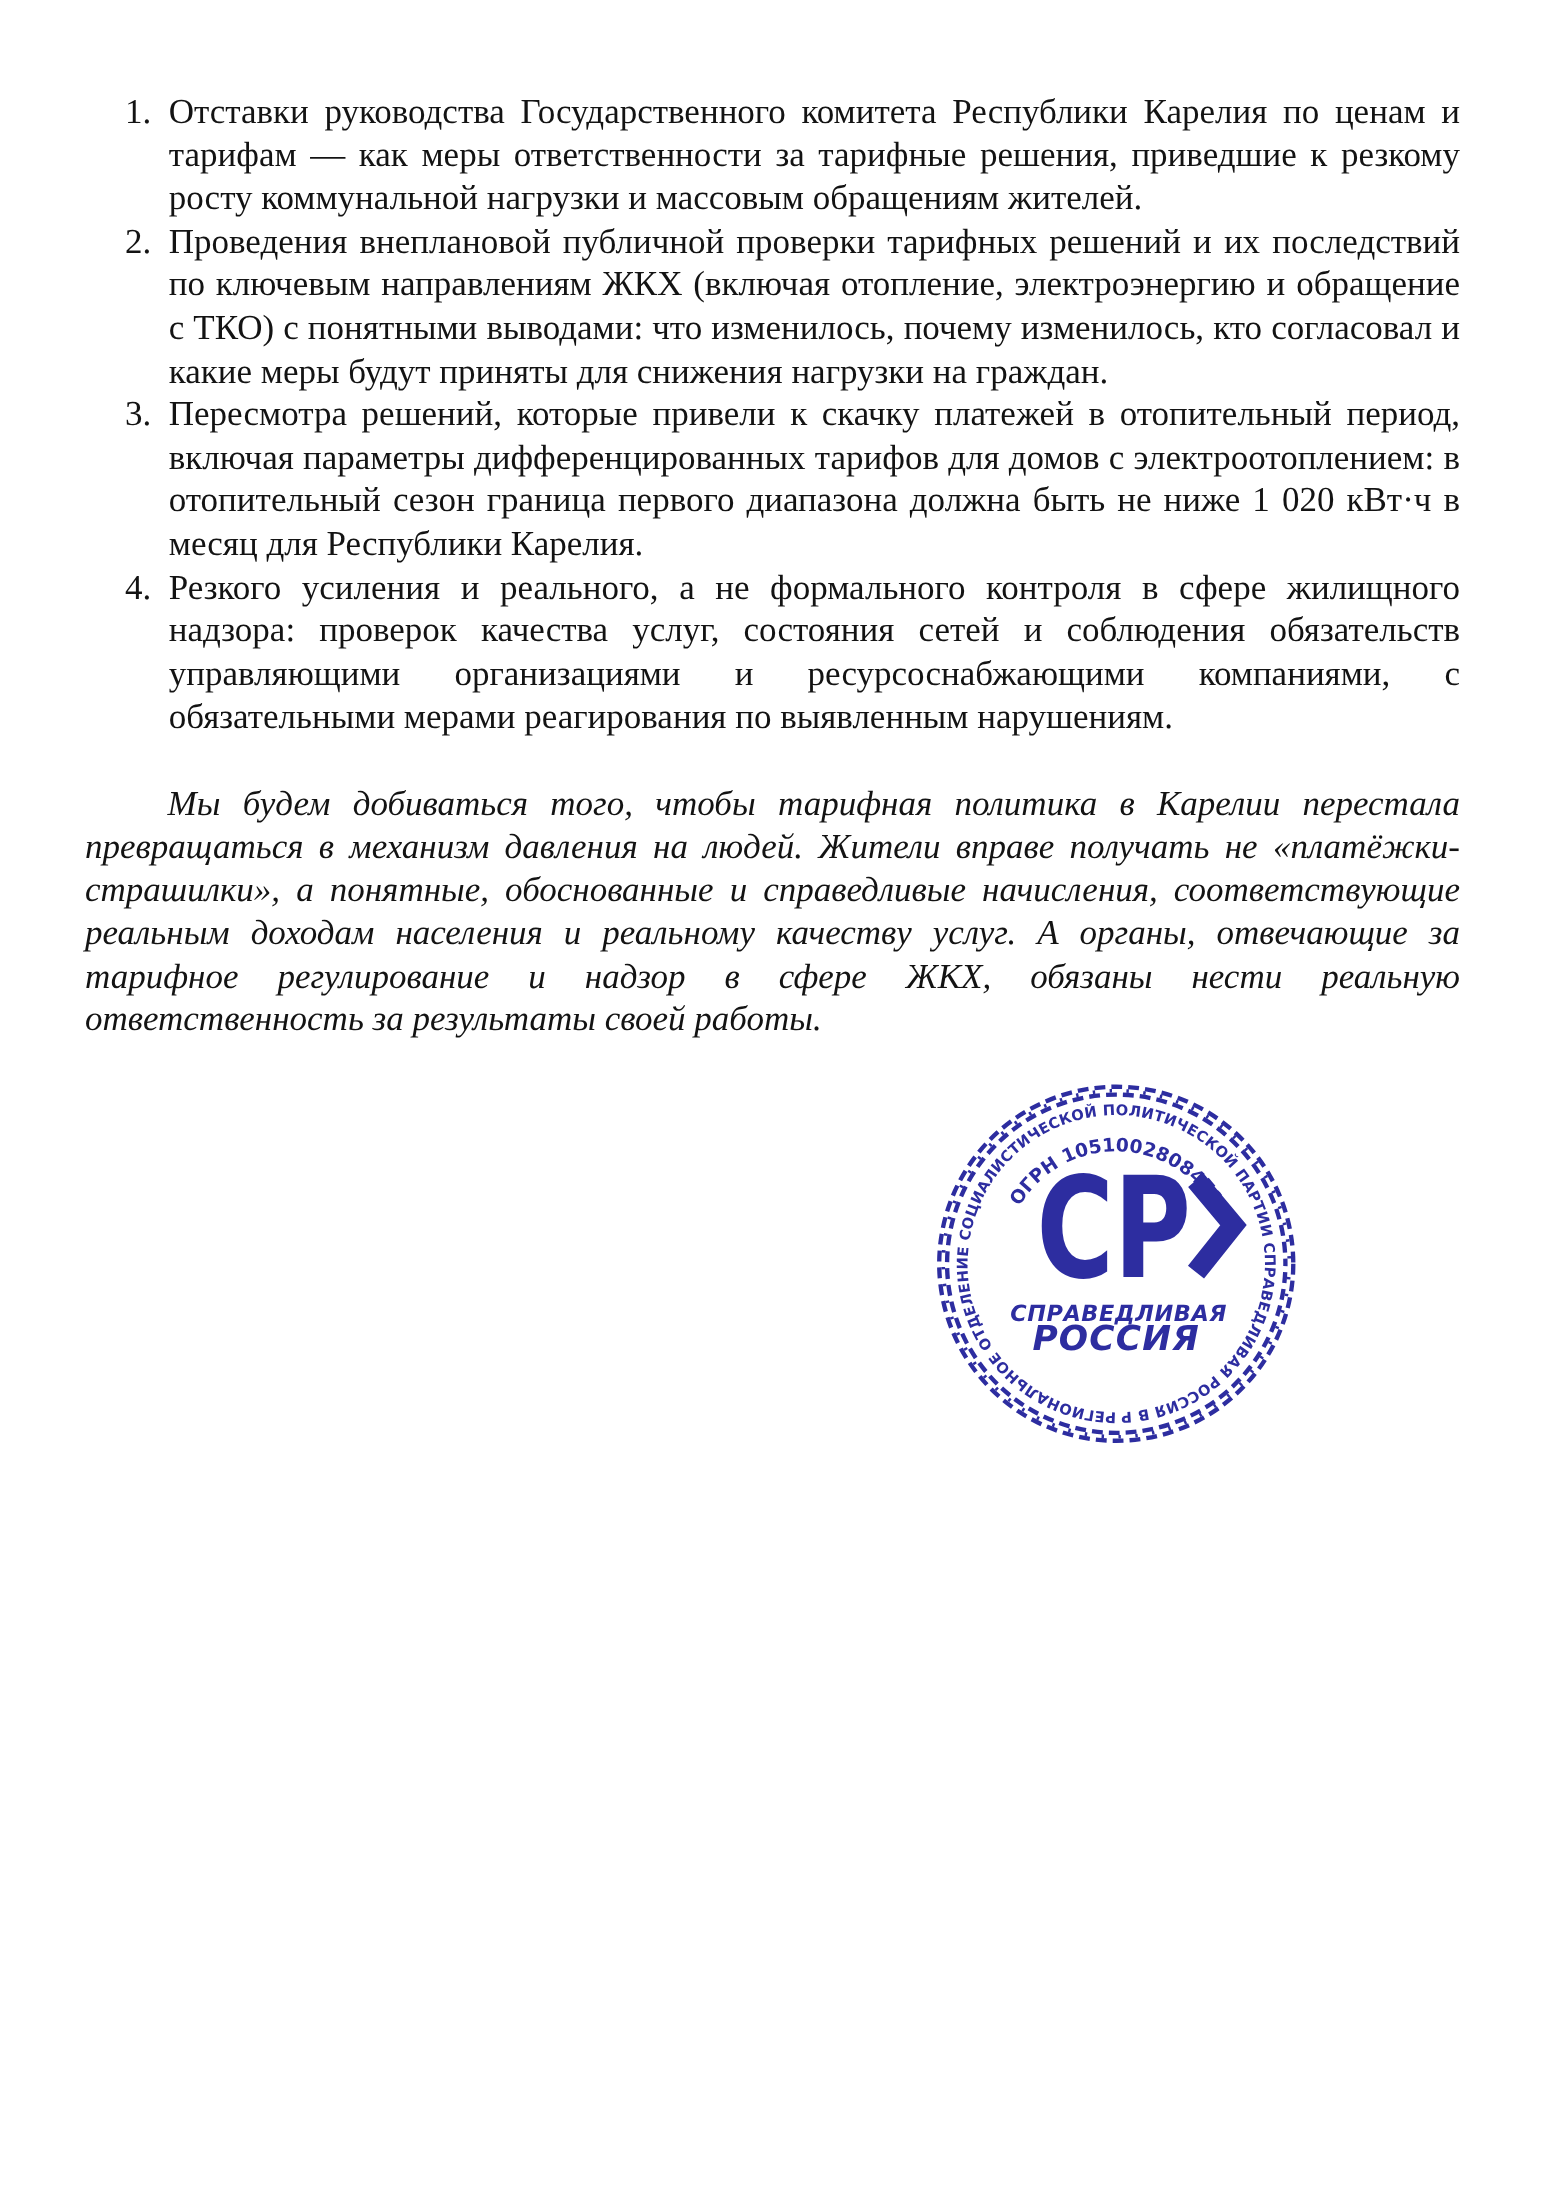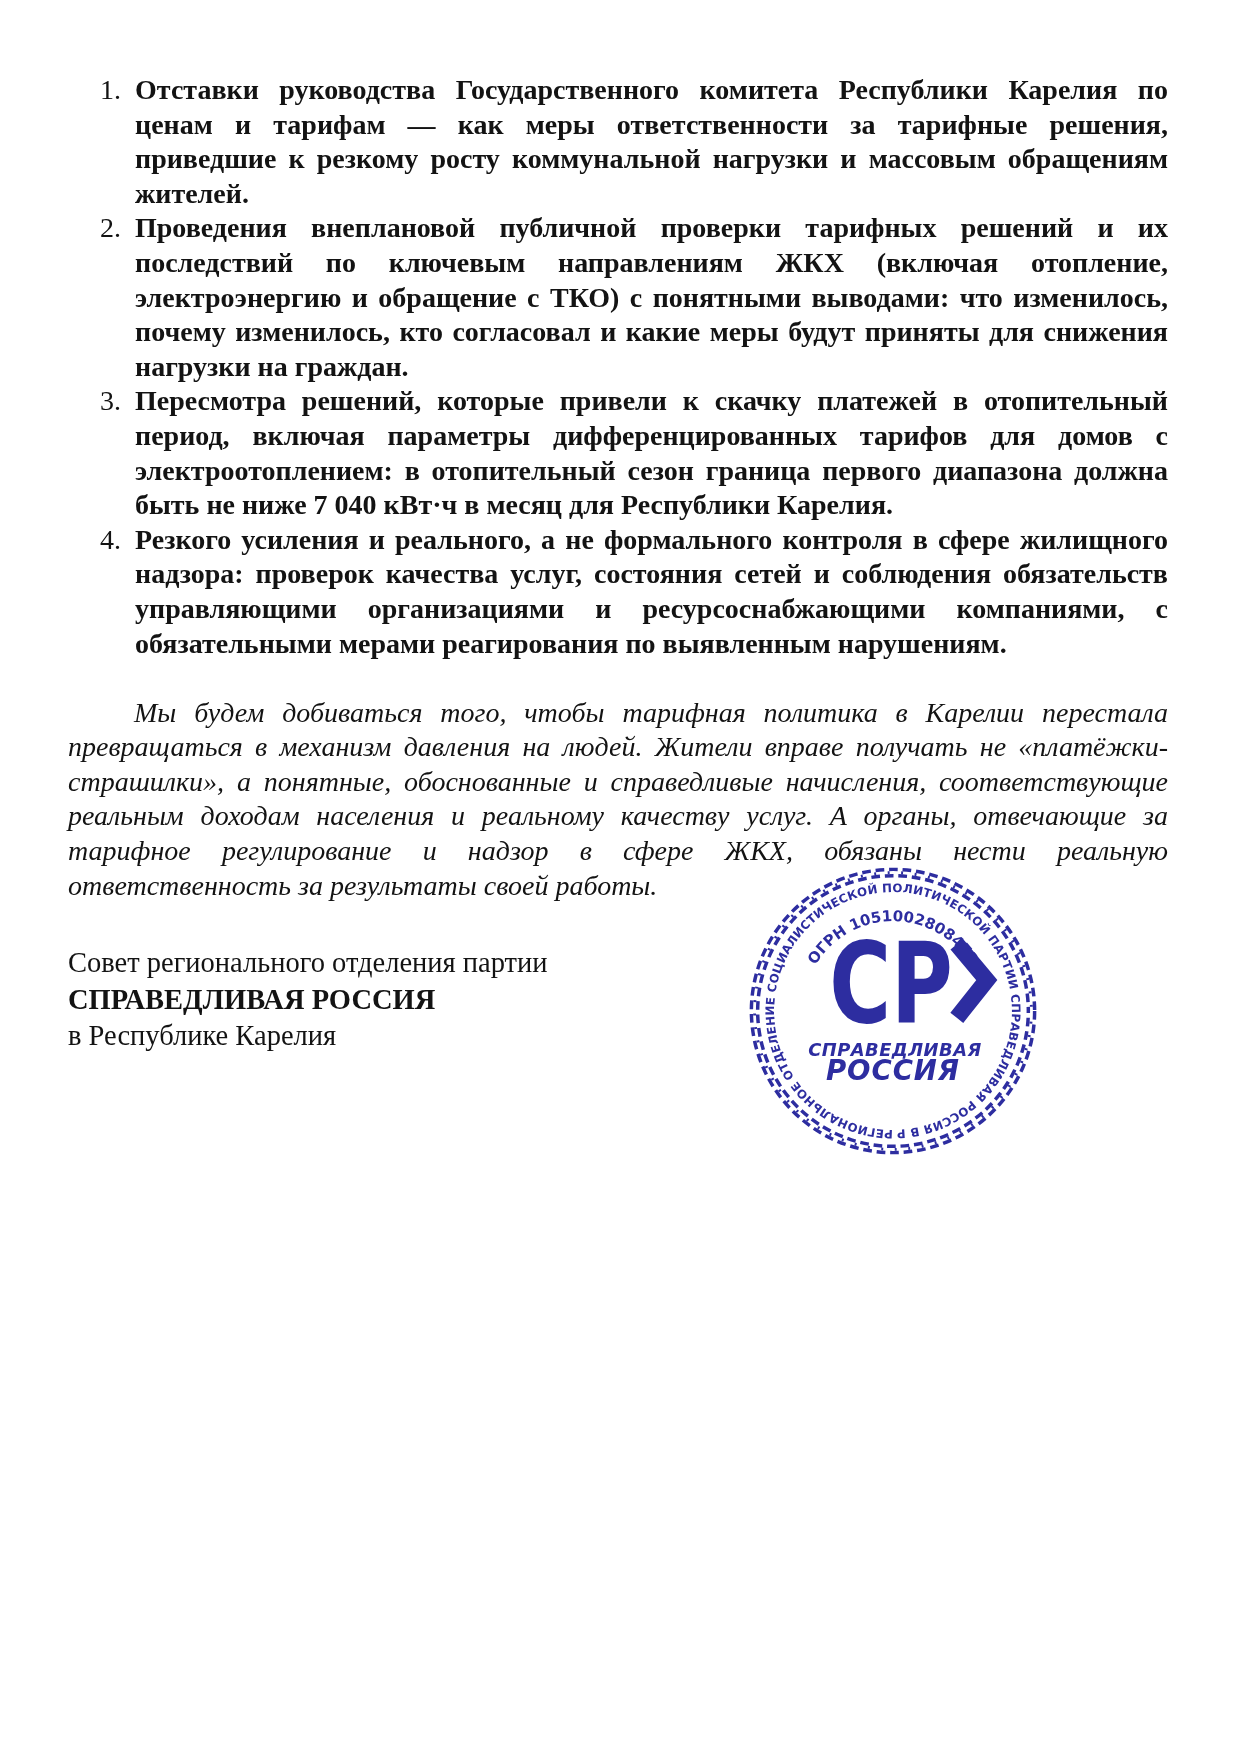--- a/index.html
+++ b/index.html
@@ -12,21 +12,21 @@
     overflow:hidden;
   }
   .content{
     padding:73px 72px 0 68px;
     font-size:28px;
     line-height:34.6px;
   }
   ol.demands{list-style:none;margin:0;padding:0;}
   li.demand{display:flex;}
   li.demand .num{flex:0 0 35px;margin-left:32px;}
-  li.demand .txt{flex:1;text-align:justify;font-weight:bold;}
+  li.demand .txt{flex:1;text-align:justify;}
   p.closing{
     margin:34.6px 0 0 0;
     text-indent:66px;
     text-align:justify;
     font-style:italic;
   }
   .signature{
     margin-top:42px;
     font-size:28.5px;
     line-height:36.5px;
@@ -55,36 +55,31 @@
     <span class="txt">Отставки руководства Государственного комитета Республики Карелия по ценам и тарифам — как меры ответственности за тарифные решения, приведшие к резкому росту коммунальной нагрузки и массовым обращениям жителей.</span>
   </li>
 
   <li class="demand">
     <span class="num">2.</span>
     <span class="txt">Проведения внеплановой публичной проверки тарифных решений и их последствий по ключевым направлениям ЖКХ (включая отопление, электроэнергию и обращение с ТКО) с понятными выводами: что изменилось, почему изменилось, кто согласовал и какие меры будут приняты для снижения нагрузки на граждан.</span>
   </li>
 
   <li class="demand">
     <span class="num">3.</span>
-    <span class="txt">Пересмотра решений, которые привели к скачку платежей в отопительный период, включая параметры дифференцированных тарифов для домов с электроотоплением: в отопительный сезон граница первого диапазона должна быть не ниже 7 040 кВт·ч в месяц для Республики Карелия.</span>
+    <span class="txt">Пересмотра решений, которые привели к скачку платежей в отопительный период, включая параметры дифференцированных тарифов для домов с электроотоплением: в отопительный сезон граница первого диапазона должна быть не ниже 1 020 кВт·ч в месяц для Республики Карелия.</span>
   </li>
 
   <li class="demand">
     <span class="num">4.</span>
     <span class="txt">Резкого усиления и реального, а не формального контроля в сфере жилищного надзора: проверок качества услуг, состояния сетей и соблюдения обязательств управляющими организациями и ресурсоснабжающими компаниями, с обязательными мерами реагирования по выявленным нарушениям.</span>
   </li>
 </ol>
 
     <p class="closing">Мы будем добиваться того, чтобы тарифная политика в Карелии перестала превращаться в механизм давления на людей. Жители вправе получать не «платёжки-страшилки», а понятные, обоснованные и справедливые начисления, соответствующие реальным доходам населения и реальному качеству услуг. А органы, отвечающие за тарифное регулирование и надзор в сфере ЖКХ, обязаны нести реальную ответственность за результаты своей работы.</p>
 
-    <div class="signature">
-      <div>Совет регионального отделения партии</div>
-      <div class="sig-party">СПРАВЕДЛИВАЯ РОССИЯ</div>
-      <div>в Республике Карелия</div>
-    </div>
   </div>
 
   <svg class="stamp" viewBox="0 0 300 300" xmlns="http://www.w3.org/2000/svg" style="color: rgb(45, 45, 160);">
     <defs>
       <path id="ringPath" d="M 150 273 A 123 123 0 1 1 150 27 A 123 123 0 1 1 150 273" fill="none"></path>
       <path id="ogrnPath" d="M 62.6 118.2 A 93 93 0 0 1 237.4 118.2" fill="none"></path>
     </defs>
 
     <g>
       <circle class="ringline" cx="150" cy="150" r="146.5" stroke-width="3.6" stroke-dasharray="9 5"></circle>

